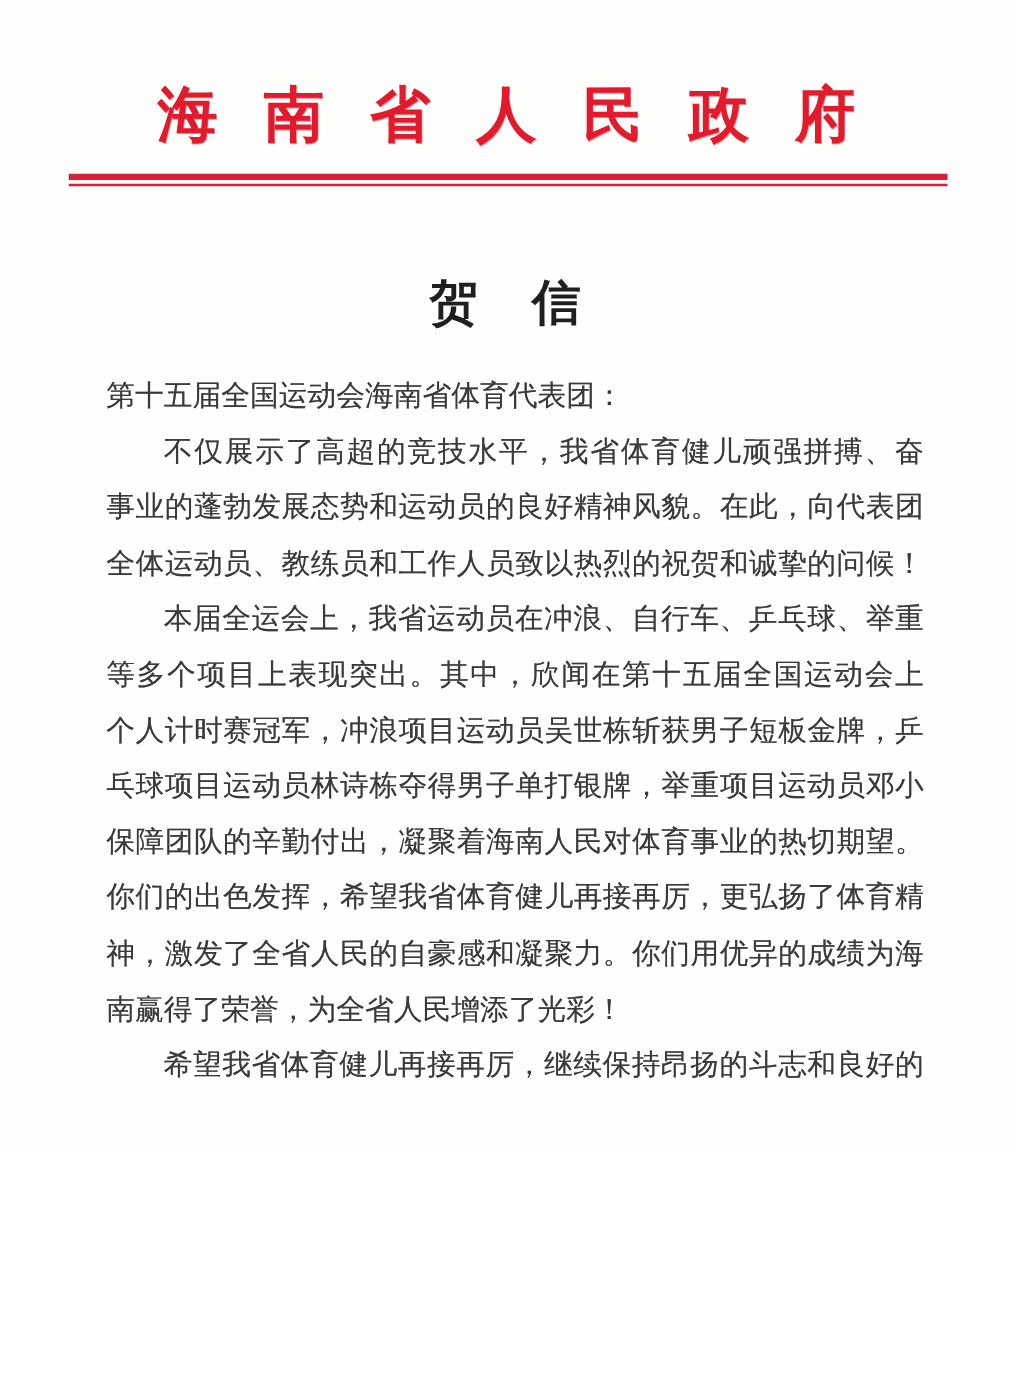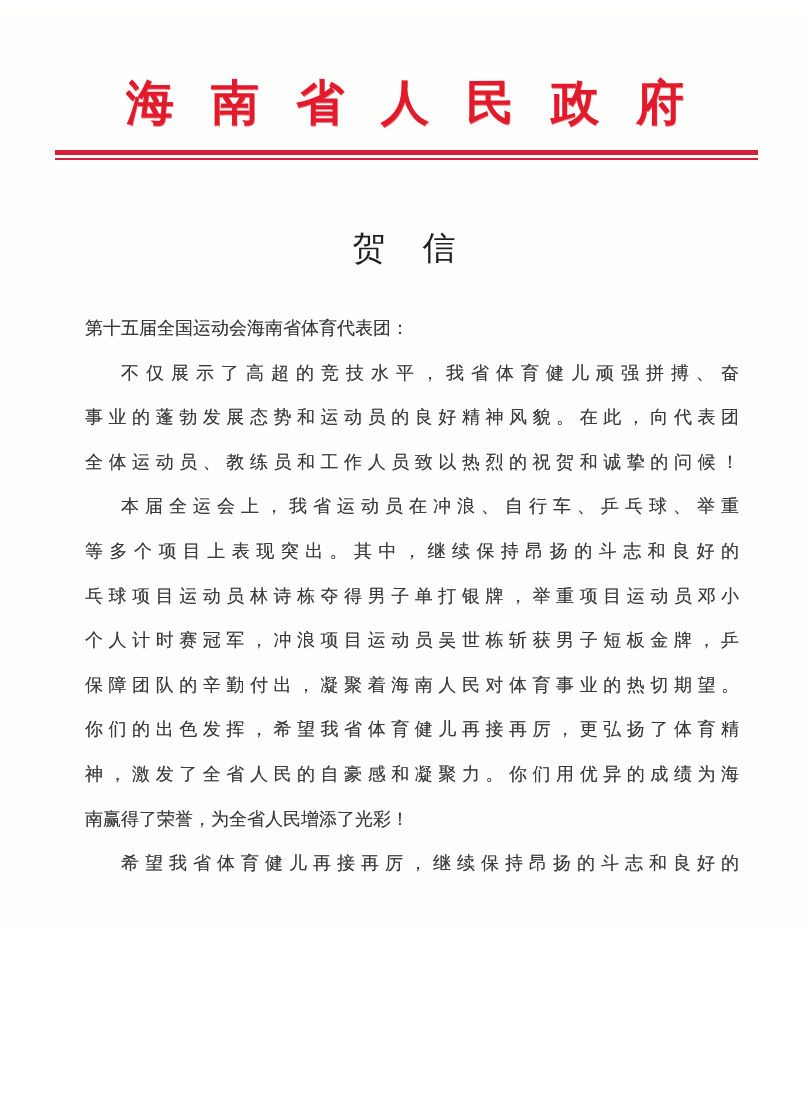--- a/index.html
+++ b/index.html
@@ -3,21 +3,20 @@
 <meta charset="utf-8">
 <style>
   html, body { margin: 0; padding: 0; background: #ffffff; }
   .sheet {
     position: relative;
     width: 810px;
     height: 920px;
     background: #fefefd;
     font-family: "Liberation Serif", serif;
     overflow: hidden;
-    margin-top: 11px;
   }
   
   .letterhead {
     position: absolute;
     top: 60px;
     left: 0;
     width: 100%;
     box-sizing: border-box;
     text-align: center;
     font-size: 48px;
@@ -37,32 +36,32 @@
   .rule-top .bar-thin { height: 2px; margin-top: 3px; }
   .rule-bottom .bar-thin { height: 2px; }
   .rule-bottom .bar-thick { height: 5px; margin-top: 4px; }
   
   .doc-title {
     position: absolute;
     top: 215px;
     left: 0;
     width: 100%;
     text-align: center;
-    font-size: 33px;
-    font-weight: 400;
+    font-size: 39px;
+    font-weight: 700;
     color: #1f1f1f;
     letter-spacing: 2px;
   }
   
   .letter-body {
     position: absolute;
     top: 295px;
     left: 85px;
     width: 654px;
-    font-size: 18px;
+    font-size: 23px;
     line-height: 44.6px;
     color: #3a3a3a;
     text-shadow: 0 0 0.5px rgba(58, 58, 58, 0.55);
   }
   .line {
     height: 44.6px;
     overflow: hidden;
     text-align: justify;
   }
   .line.fill { text-align-last: justify; }
@@ -81,23 +80,23 @@
   </div>
 
   <div class="doc-title">贺　信</div>
 
   <div class="letter-body">
     <div class="line">第十五届全国运动会海南省体育代表团：</div>
     <div class="line indent fill">不仅展示了高超的竞技水平，我省体育健儿顽强拼搏、奋</div>
     <div class="line fill">事业的蓬勃发展态势和运动员的良好精神风貌。在此，向代表团</div>
     <div class="line fill">全体运动员、教练员和工作人员致以热烈的祝贺和诚挚的问候！</div>
     <div class="line indent fill">本届全运会上，我省运动员在冲浪、自行车、乒乓球、举重</div>
-    <div class="line fill">等多个项目上表现突出。其中，继续保持昂扬的斗志和良好的</div>
+    <div class="line fill">等多个项目上表现突出。其中，欣闻在第十五届全国运动会上</div>
+    <div class="line fill">个人计时赛冠军，冲浪项目运动员吴世栋斩获男子短板金牌，乒</div>
     <div class="line fill">乓球项目运动员林诗栋夺得男子单打银牌，举重项目运动员邓小</div>
-    <div class="line fill">个人计时赛冠军，冲浪项目运动员吴世栋斩获男子短板金牌，乒</div>
     <div class="line fill">保障团队的辛勤付出，凝聚着海南人民对体育事业的热切期望。</div>
     <div class="line fill">你们的出色发挥，希望我省体育健儿再接再厉，更弘扬了体育精</div>
     <div class="line fill">神，激发了全省人民的自豪感和凝聚力。你们用优异的成绩为海</div>
     <div class="line">南赢得了荣誉，为全省人民增添了光彩！</div>
     <div class="line indent fill">希望我省体育健儿再接再厉，继续保持昂扬的斗志和良好的</div>
   </div>
 
   <div class="rule rule-bottom">
     <div class="rule-bar bar-thin"></div>
     <div class="rule-bar bar-thick"></div>

